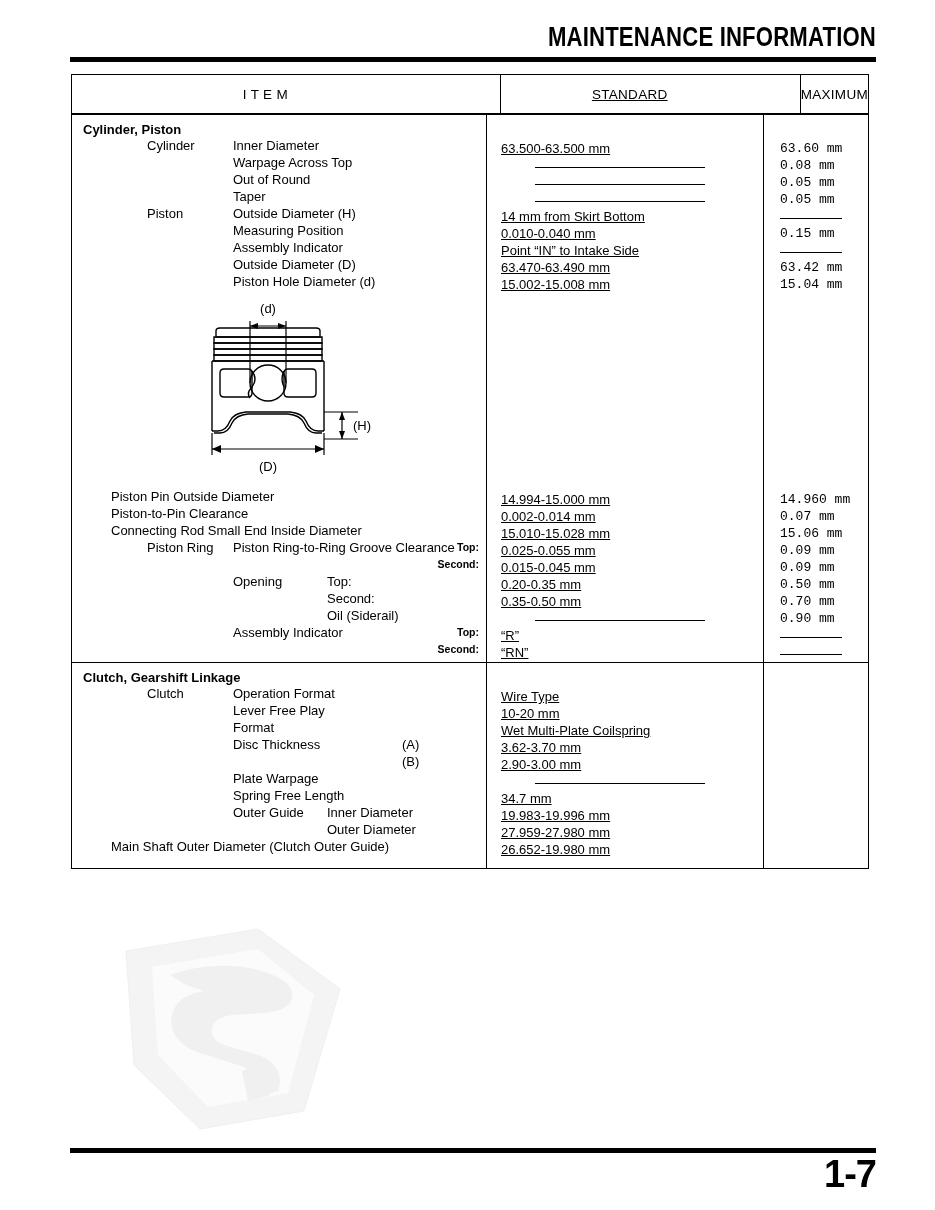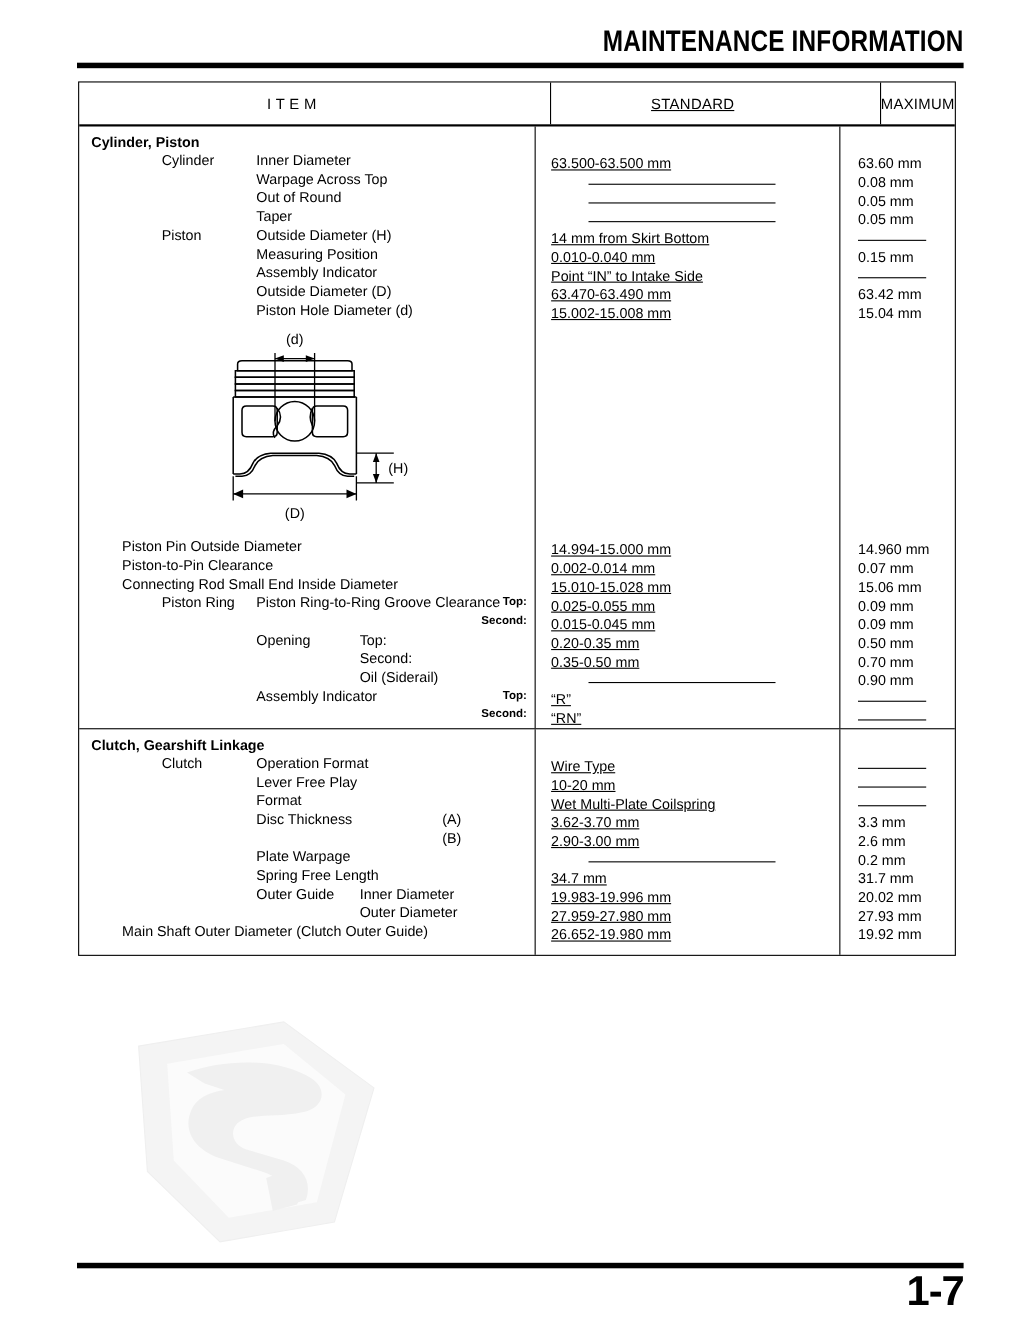--- a/index.html
+++ b/index.html
@@ -142,20 +142,21 @@
   .vrow {
     height: 17px;
     font-size: 13px;
     white-space: nowrap;
     padding-left: 14px;
     box-sizing: border-box;
     position: relative;
   }
   .col-max .vrow {
     padding-left: 16px;
+    font-family: Liberation Mono, monospace;
   }
 
   
   .dash {
     display: inline-block;
     height: 0;
     border-top: 1.6px solid #000;
     position: absolute;
     top: 9px;
   }
@@ -491,38 +492,20 @@
             </div>
           <div class="vrow">34.7 mm</div>
           <div class="vrow">19.983-19.996 mm</div>
           <div class="vrow">27.959-27.980 mm</div>
           <div class="vrow">26.652-19.980 mm</div>
         </div>
       </div>
 
       <div class="col-max">
         <div style="height:26px"></div>
-        <div class="rows">
-          <div class="vrow">
-              <span class="dash"></span>
-            </div>
-          <div class="vrow">
-              <span class="dash"></span>
-            </div>
-          <div class="vrow">
-              <span class="dash"></span>
-            </div>
-          <div class="vrow">3.3 mm</div>
-          <div class="vrow">2.6 mm</div>
-          <div class="vrow">0.2 mm</div>
-          <div class="vrow">31.7 mm</div>
-          <div class="vrow">20.02 mm</div>
-          <div class="vrow">27.93 mm</div>
-          <div class="vrow">19.92 mm</div>
-        </div>
       </div>
 
     </div>
   </div>
 
 </div>
 
 <div id="page-footer">
   <div id="footer-rule"></div>
   <div id="page-number">1-7</div>

